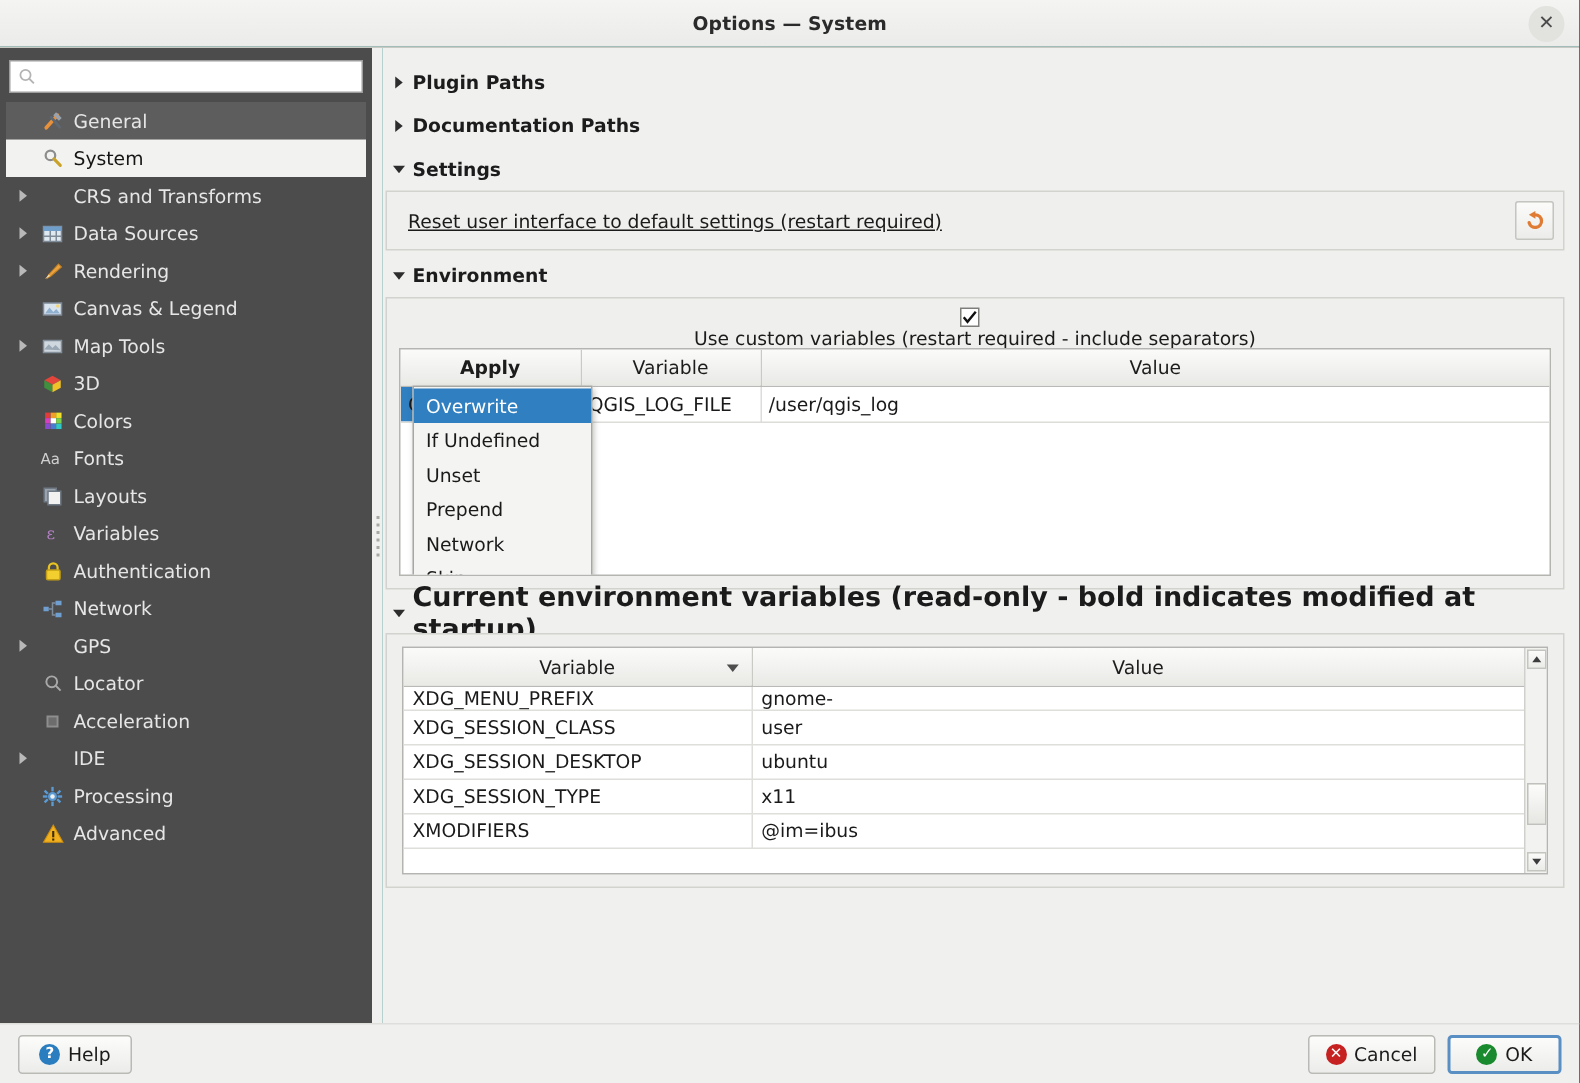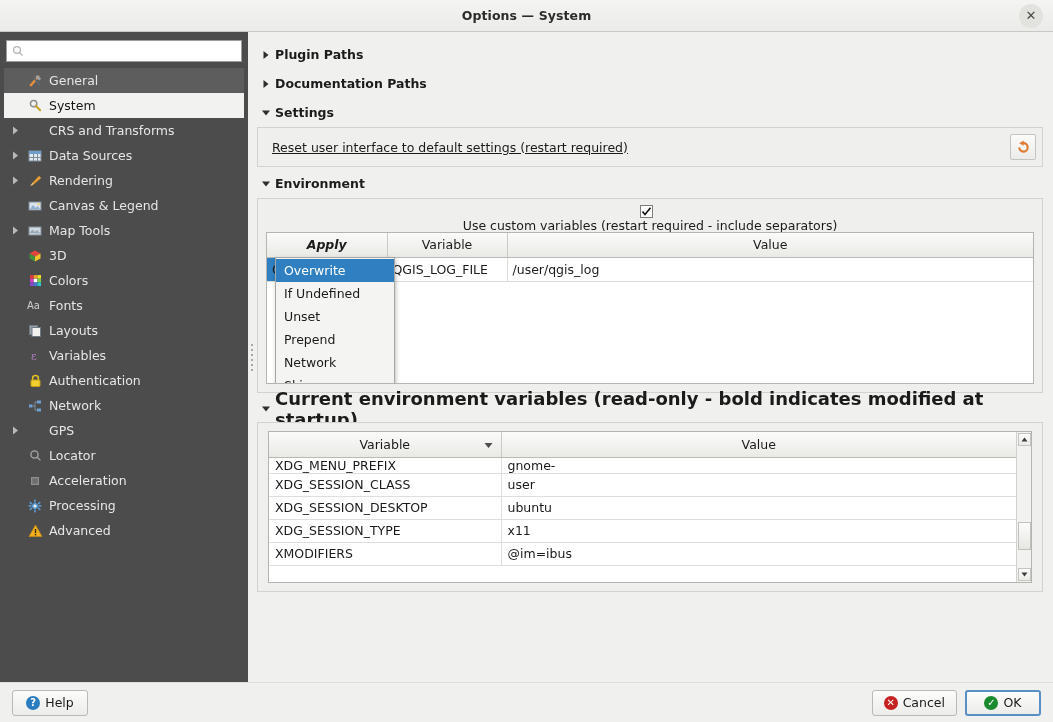--- a/index.html
+++ b/index.html
@@ -173,21 +173,21 @@
   }
   table.grid { width: 100%; border-collapse: collapse; table-layout: fixed; }
   table.grid th {
     background: linear-gradient(to bottom,#fbfbfa,#e9e9e6);
     border-right: 1px solid #c9c9c5;
     border-bottom: 1px solid #b9b9b5;
     height: 24px; font-size: 12.5px; font-weight: normal;
     color: #1c1c1c; text-align: center; padding: 0 4px;
     position: relative;
   }
-  table.grid th.bold { font-weight: bold; font-style: italic; }
+  table.grid th.bold { font-weight: bold; }
   table.grid td {
     height: 24px; font-size: 12.5px;
     border-right: 1px solid #dcdcd9;
     border-bottom: 1px solid #dcdcd9;
     padding: 0 5px; color: #1a1a1a;
     white-space: nowrap; overflow: hidden;
   }
   td.sel { background: #2f7fc1; color: #fff; }
   .sort-ind {
     position: absolute; right: 8px; top: 50%;
@@ -520,20 +520,29 @@
           <span class="nav-arrow"></span>
           <span class="nav-ico">
             <svg width="12" height="12" viewBox="0 0 12 12">
               <rect x="2" y="2" width="8" height="8" fill="#8e8e8e"></rect>
               <rect x="3.3" y="3.3" width="5.4" height="5.4" fill="#6d6d6d"></rect>
             </svg>
           </span>
           <span class="nav-label">Acceleration</span>
         </div>
 
+        <div class="nav-item no-icon">
+          <span class="nav-arrow">
+            <svg width="7" height="9" viewBox="0 0 7 9">
+                <path d="M1 0.5 L6 4.5 L1 8.5 Z" fill="#b9b9b9"></path>
+              </svg>
+          </span>
+          <span class="nav-ico"></span>
+          <span class="nav-label">IDE</span>
+        </div>
 
         <div class="nav-item">
           <span class="nav-arrow"></span>
           <span class="nav-ico">
             <svg width="14" height="14" viewBox="0 0 14 14">
               <g fill="#5b9bd5">
                 <circle cx="7" cy="7" r="3"></circle>
                 <rect x="6.2" y="0.6" width="1.6" height="3"></rect>
                 <rect x="6.2" y="10.4" width="1.6" height="3"></rect>
                 <rect x="0.6" y="6.2" width="3" height="1.6"></rect>

